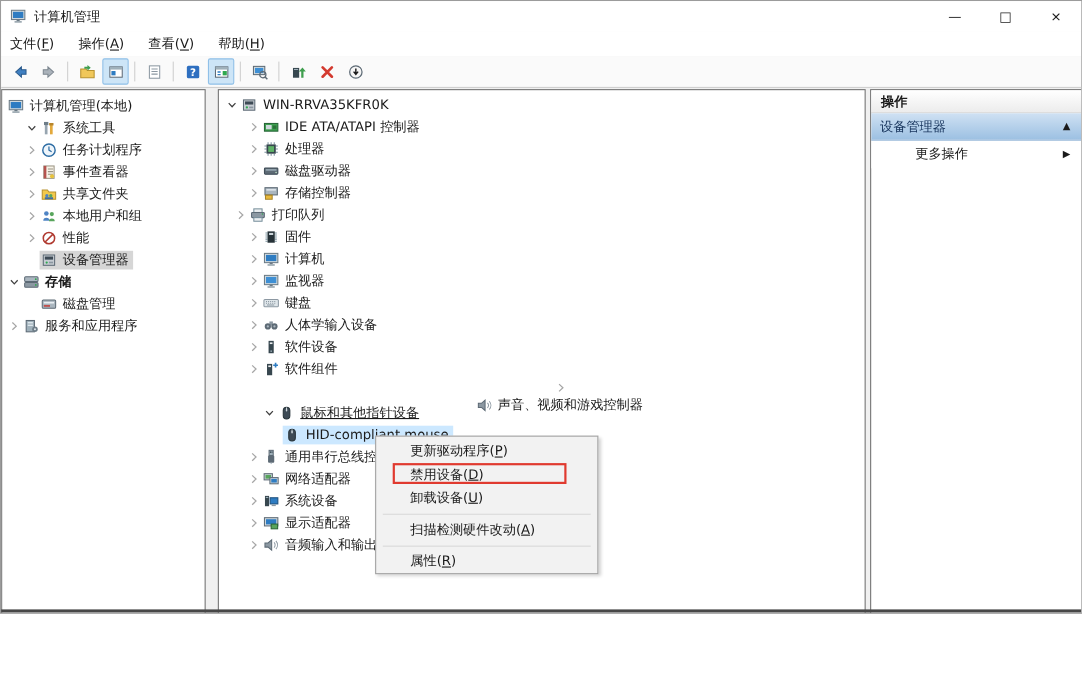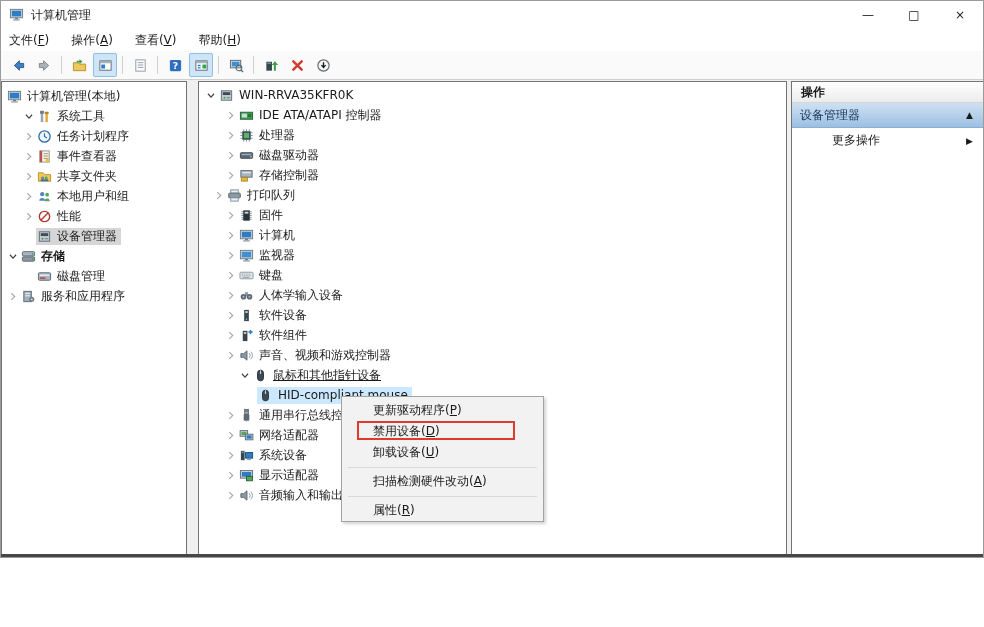--- a/index.html
+++ b/index.html
@@ -602,21 +602,21 @@
               <span class="ticon">
                 <svg width="15" height="15" viewBox="0 0 16 16">
                   <rect x="4" y="3" width="5" height="11" fill="#37474f"></rect>
                   <rect x="5.2" y="4.5" width="2.6" height="1.6" fill="#eceff1"></rect>
                   <path d="M12.3 2 v4.6 M10 4.3 h4.6" stroke="#2e7cc2" stroke-width="1.6"></path>
                 </svg>
               </span>
               <span class="tlabel">软件组件</span>
             </span>
           </div>
-          <div class="tree-row" style="padding-left: 25px;">
+          <div class="tree-row" style="padding-left: 35px; flex-direction: column;">
             <span class="chev">
               <svg width="15" height="15" viewBox="0 0 16 16">
                 <path d="M6 4.2 L10 8 L6 11.8" fill="none" stroke="#a6a6a6" stroke-width="1.3"></path>
               </svg>
             </span>
             <span class="row-inner">
               <span class="ticon">
                 <svg width="15" height="15" viewBox="0 0 16 16">
                   <path d="M2 6 h3 l3.5 -3 v10 l-3.5 -3 h-3 z" fill="#8c98a2" stroke="#5d6a75"></path>
                   <path d="M10.8 5.5 a3.5 3.5 0 0 1 0 5 M12.6 4 a6 6 0 0 1 0 8" stroke="#8c98a2" fill="none"></path>

